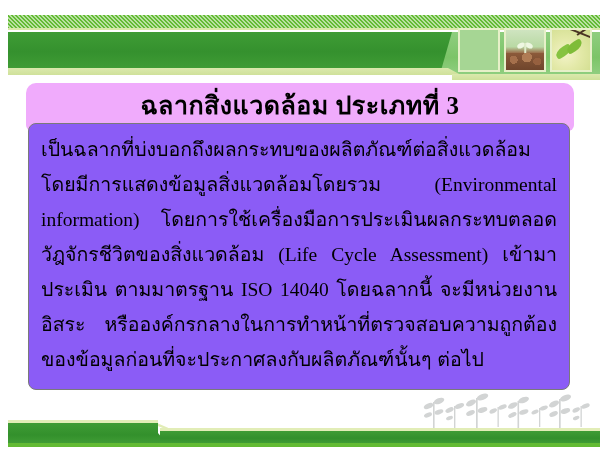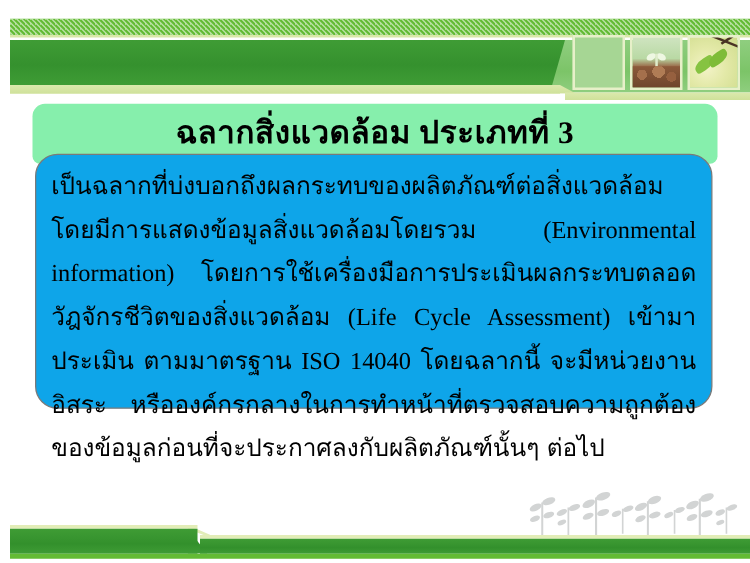--- a/index.html
+++ b/index.html
@@ -189,21 +189,21 @@
     transform: rotate(-34deg);
   }
 
   
   .title-panel {
     position: absolute;
     left: 26px;
     top: 83px;
     width: 548px;
     height: 48px;
-    background: #86efac;
+    background: #f0abfc;
     border-radius: 10px 10px 6px 6px;
   }
   .title-text {
     position: absolute;
     left: 0;
     top: 2px;
     width: 548px;
     text-align: center;
     font-family: "Liberation Serif", "DejaVu Serif", serif;
     font-size: 25px;
@@ -212,24 +212,24 @@
     letter-spacing: 0.5px;
     white-space: nowrap;
   }
 
   
   .body-box {
     position: absolute;
     left: 28px;
     top: 123px;
     width: 542px;
-    height: 204px;
-    background: #0ea5e9;
+    height: 267px;
+    background: #8b5cf6;
     border: 1px solid #7a7a7a;
-    border-radius: 18px;
+    border-radius: 8px;
     box-sizing: border-box;
     padding: 8px 12px 0 12px;
   }
   .body-text {
     font-family: "Liberation Serif", "DejaVu Serif", serif;
     font-size: 19.5px;
     line-height: 35px;
     color: #000000;
     text-align: justify;
     text-justify: inter-word;

